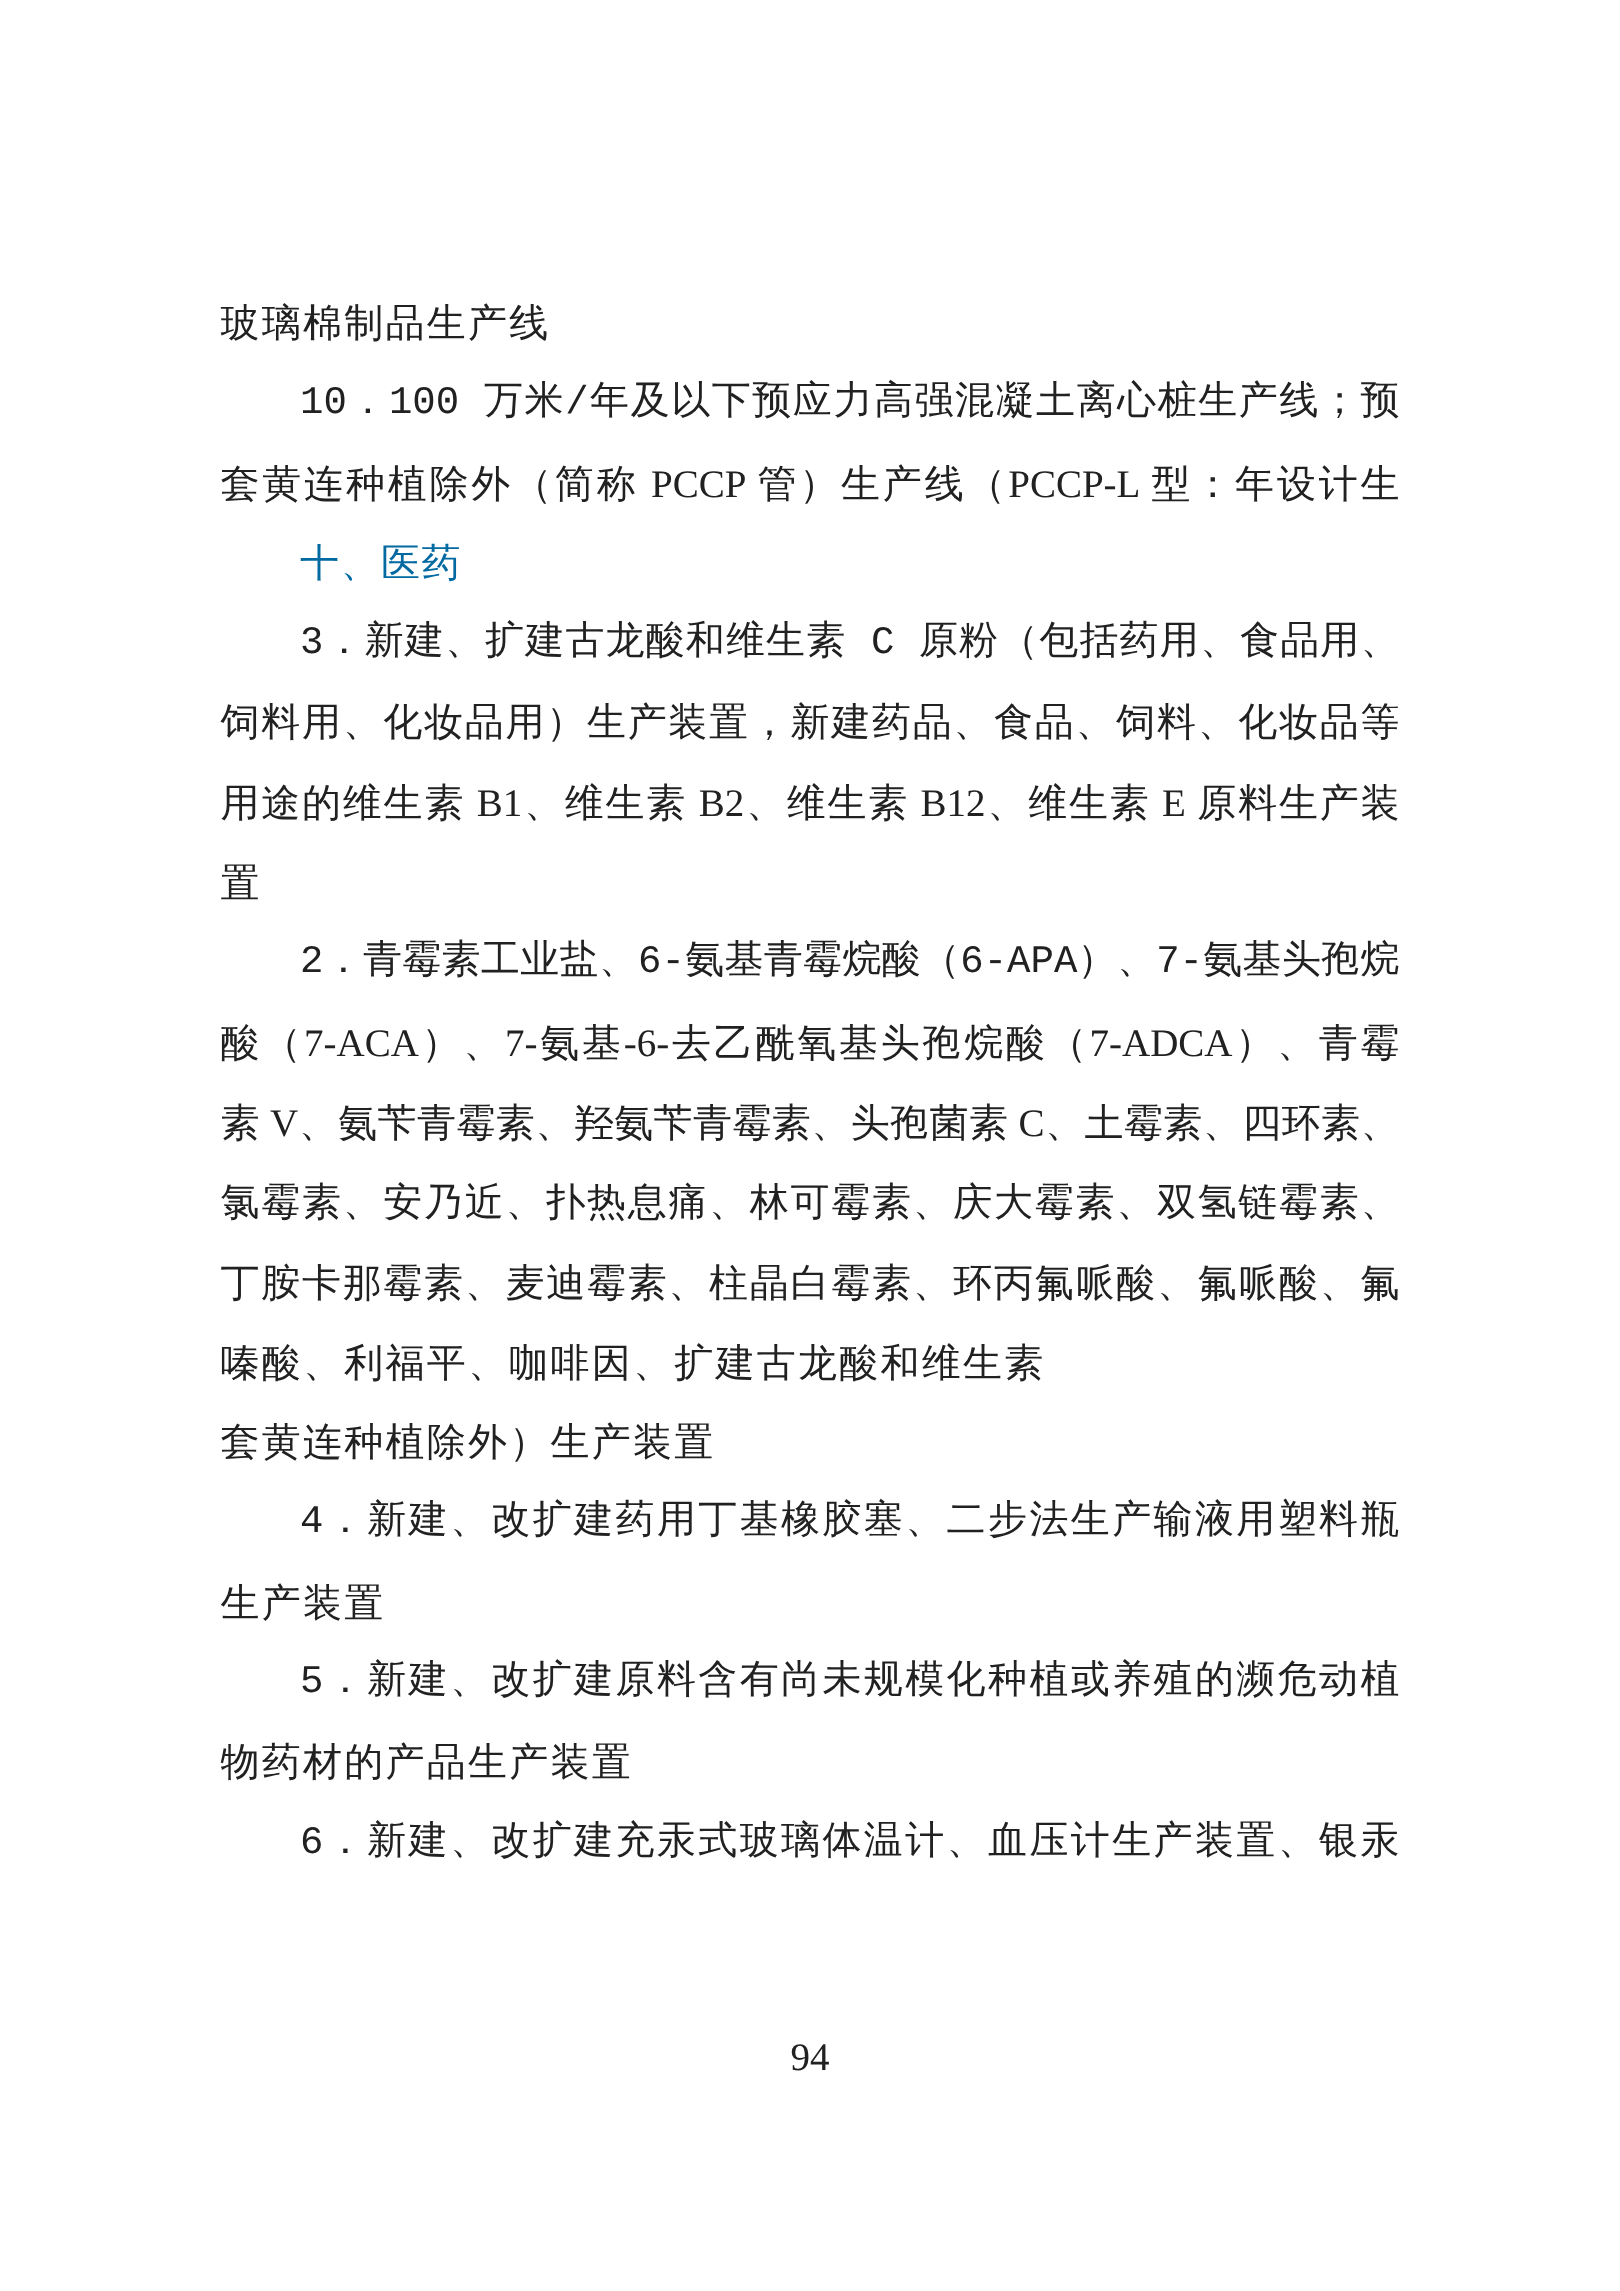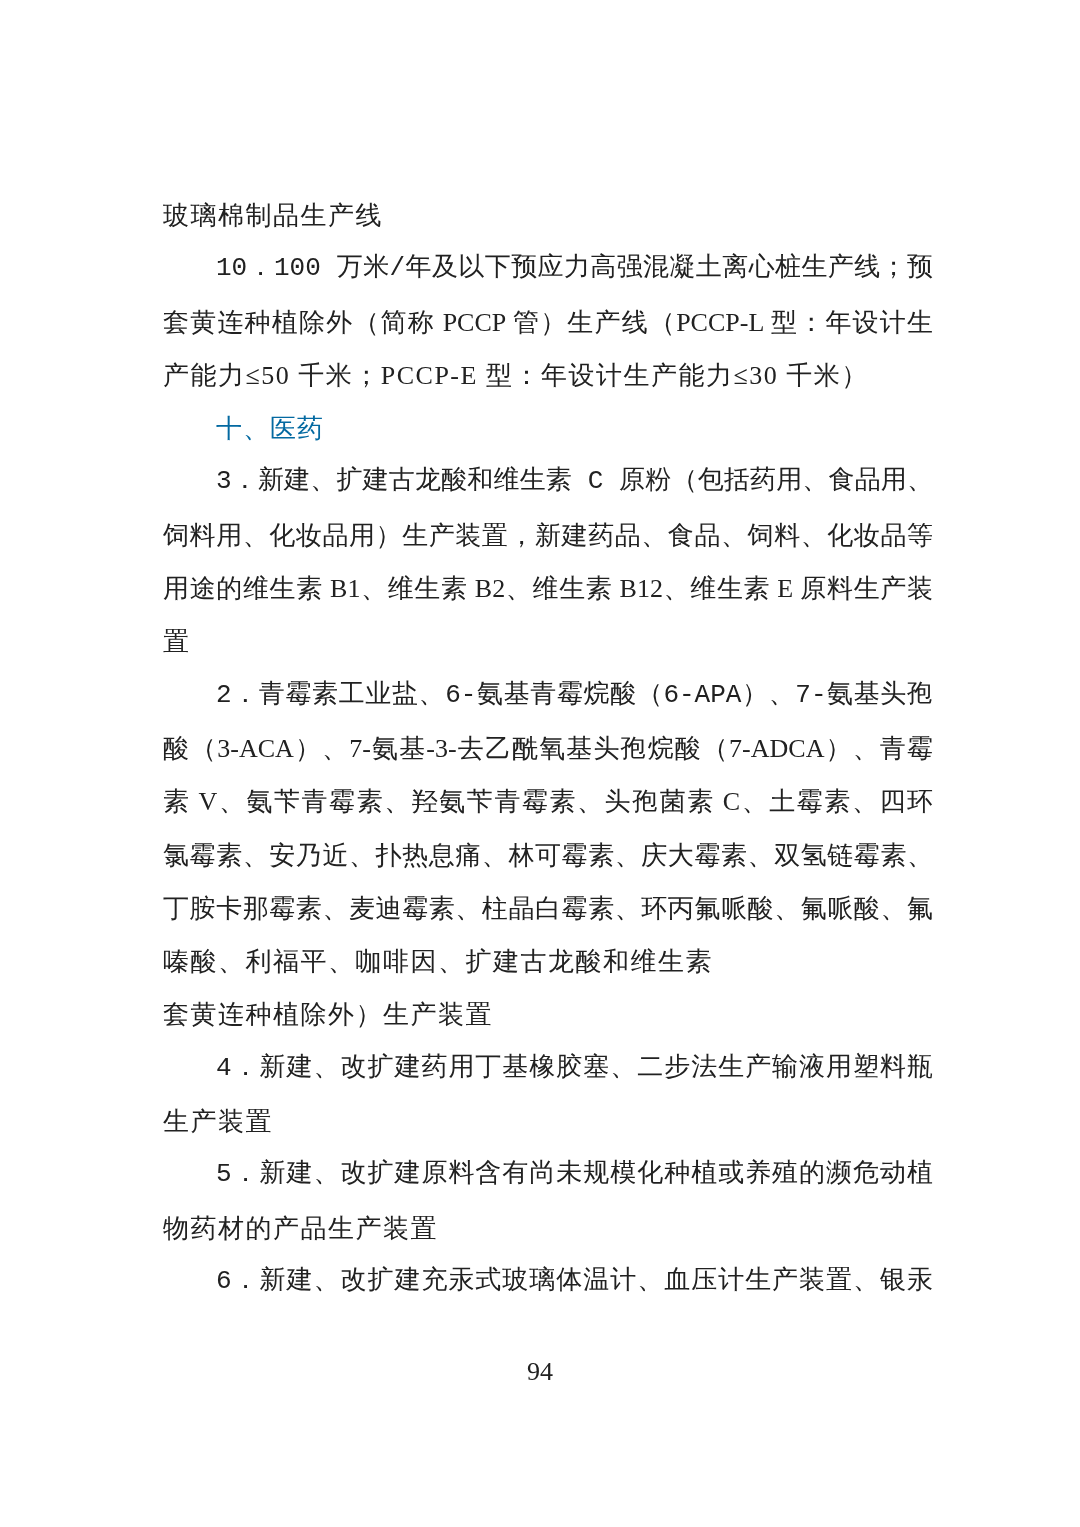--- a/index.html
+++ b/index.html
@@ -22,21 +22,20 @@
     top: 189px;
     width: 786px;
     font-size: 26px;
     line-height: 53.3px;
   }
   .line {
     height: 53.3px;
     text-align: left;
     letter-spacing: 1.5px;
     overflow: hidden;
-    margin-left: 16px;
   }
   .line.fill {
     text-align: justify;
     text-align-last: justify;
     letter-spacing: 0;
   }
   .line.ind {
     text-indent: 53px;
     font-family: Liberation Mono, monospace;
   }
@@ -58,28 +57,27 @@
   }
 </style>
 </head>
 <body>
 
 <div class="page">
   <main class="text-block">
     <div class="line">玻璃棉制品生产线</div>
     <div class="line fill ind">10．100 万米/年及以下预应力高强混凝土离心桩生产线；预应</div>
     <div class="line fill">套黄连种植除外（简称 PCCP 管）生产线（PCCP-L 型：年设计生</div>
-    <div class="line">产能力≤50 千米；PCCP-E 型：年设计生产能力≤30 千米）</div>
     <div class="line heading ind">十、医药</div>
     <div class="line fill ind">3．新建、扩建古龙酸和维生素 C 原粉（包括药用、食品用、</div>
     <div class="line fill">饲料用、化妆品用）生产装置，新建药品、食品、饲料、化妆品等</div>
     <div class="line fill">用途的维生素 B1、维生素 B2、维生素 B12、维生素 E 原料生产装</div>
     <div class="line">置</div>
     <div class="line fill ind">2．青霉素工业盐、6-氨基青霉烷酸（6-APA）、7-氨基头孢烷</div>
-    <div class="line fill">酸（3-ACA）、7-氨基-3-去乙酰氧基头孢烷酸（7-ADCA）、青霉</div>
+    <div class="line fill">酸（7-ACA）、7-氨基-6-去乙酰氧基头孢烷酸（7-ADCA）、青霉</div>
     <div class="line fill">素 V、氨苄青霉素、羟氨苄青霉素、头孢菌素 C、土霉素、四环素、</div>
     <div class="line fill">氯霉素、安乃近、扑热息痛、林可霉素、庆大霉素、双氢链霉素、</div>
     <div class="line fill">丁胺卡那霉素、麦迪霉素、柱晶白霉素、环丙氟哌酸、氟哌酸、氟</div>
     <div class="line">嗪酸、利福平、咖啡因、扩建古龙酸和维生素</div>
     <div class="line">套黄连种植除外）生产装置</div>
     <div class="line fill ind">4．新建、改扩建药用丁基橡胶塞、二步法生产输液用塑料瓶</div>
     <div class="line">生产装置</div>
     <div class="line fill ind">5．新建、改扩建原料含有尚未规模化种植或养殖的濒危动植</div>
     <div class="line">物药材的产品生产装置</div>
     <div class="line fill ind">6．新建、改扩建充汞式玻璃体温计、血压计生产装置、银汞</div>

